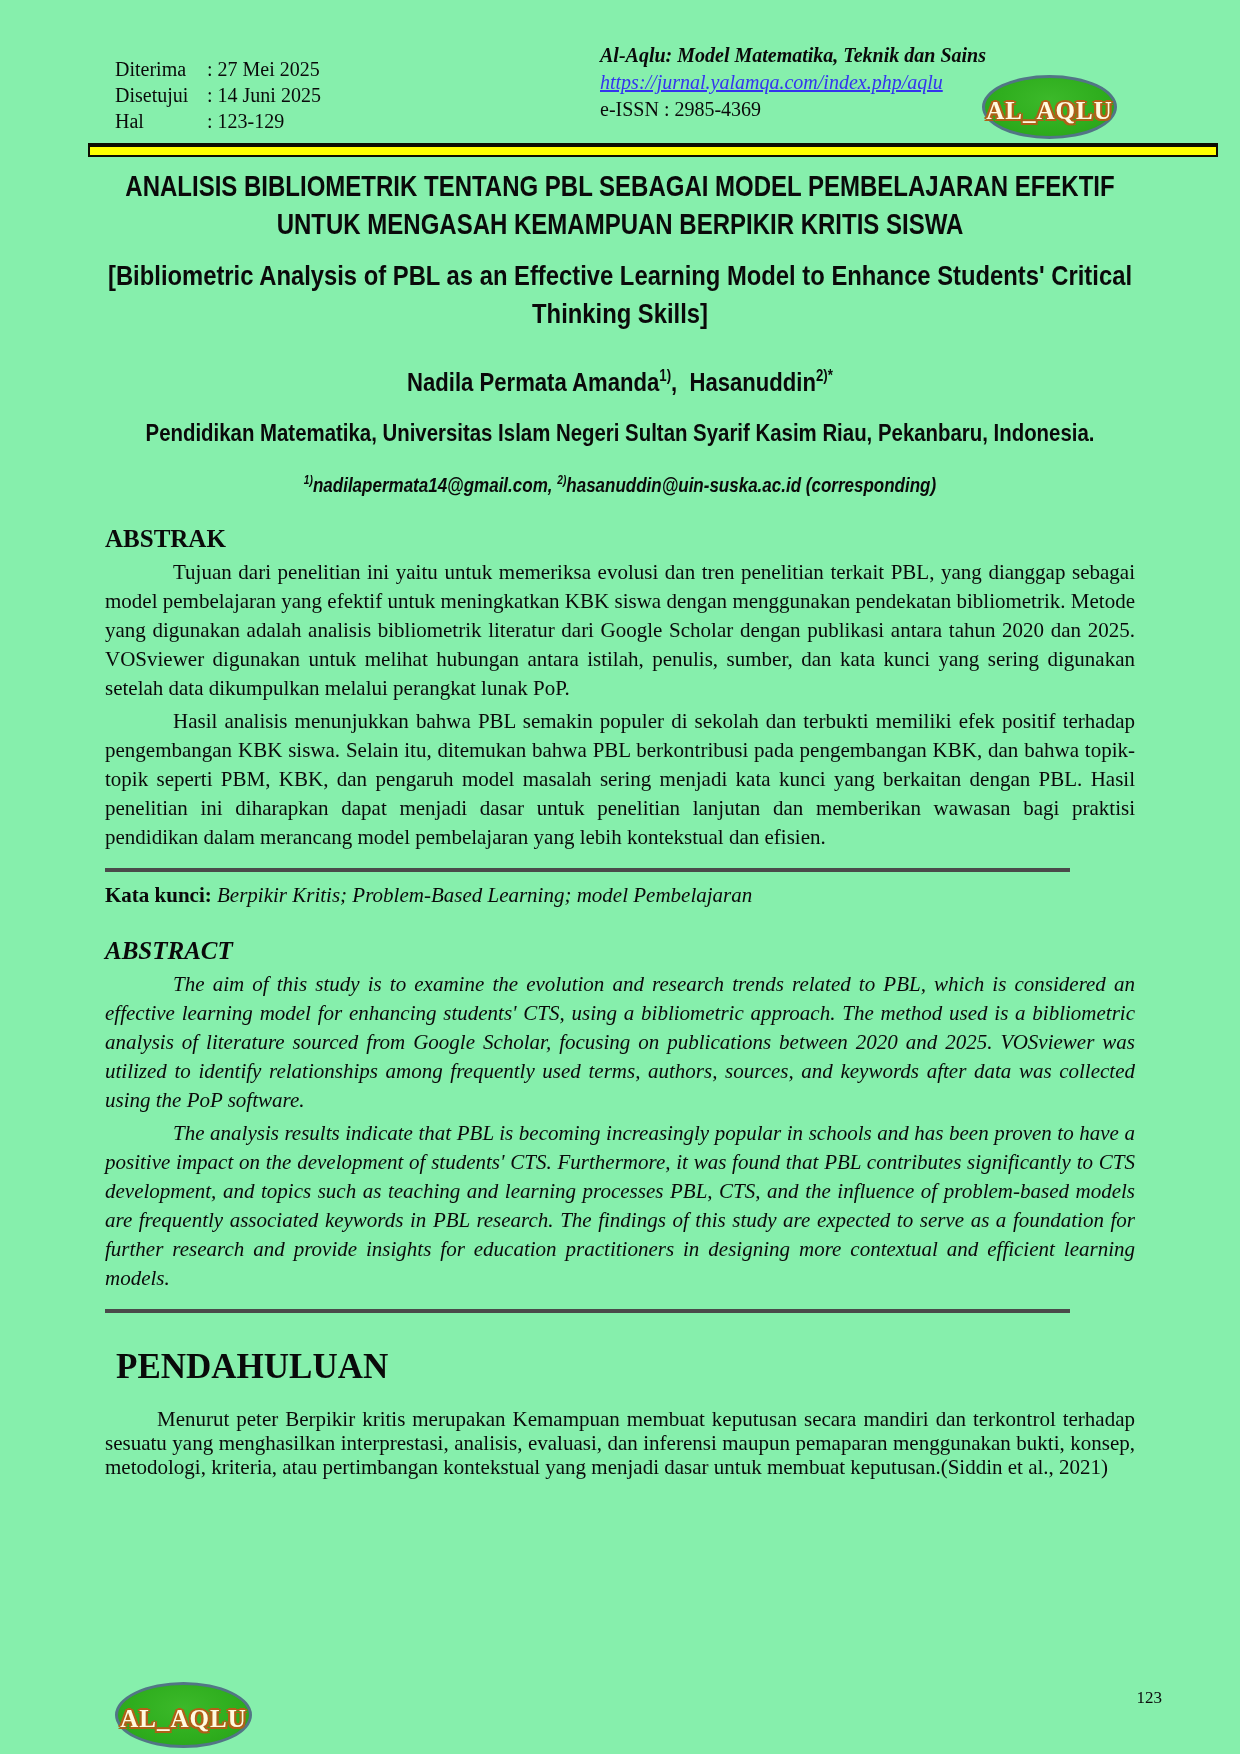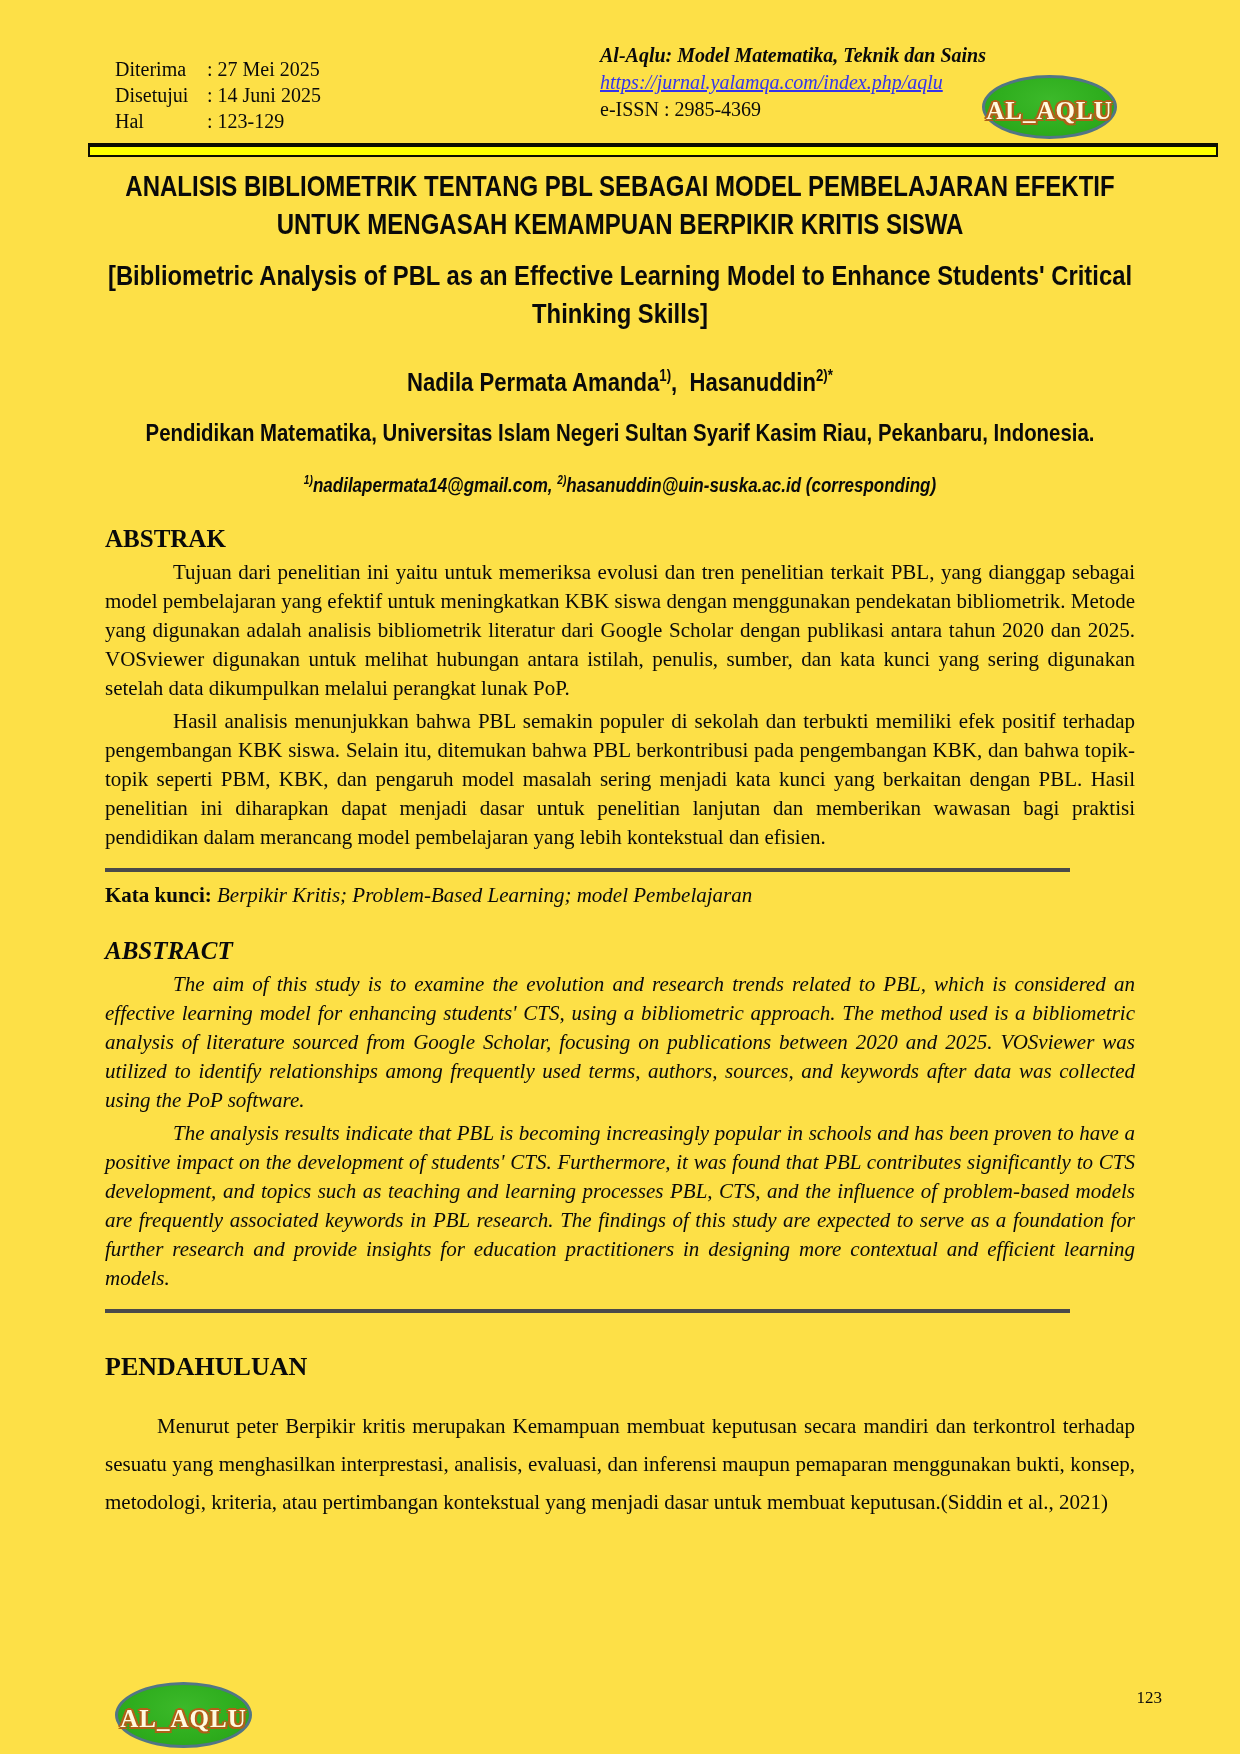--- a/index.html
+++ b/index.html
@@ -1,21 +1,21 @@
 <!DOCTYPE html>
 <html><head>
 <meta charset="utf-8">
 <style>
   * { margin: 0; padding: 0; box-sizing: border-box; }
   html, body { background: #ffffff; }
   .page {
     position: relative;
     width: 1240px;
     height: 1754px;
-    background: #fde047;
+    background: #86efac;
     font-family: "Liberation Serif", serif;
     color: #0a0a0a;
     overflow: hidden;
   }
   .content { padding: 0 105px; }
 
   
   .header { position: relative; height: 143px; width: 1030px; }
   .meta-block { position: absolute; left: 10px; top: 56px; font-size: 20px; line-height: 26px; }
   .meta-row { display: flex; }
@@ -47,22 +47,22 @@
   .section-heading { margin-top: 26px; font-weight: bold; font-size: 25px; line-height: 30px; }
   .section-heading.italic { font-style: italic; }
   .body-par { margin-top: 4px; font-size: 21px; line-height: 29px; text-align: justify; text-indent: 68px; }
   .body-par.italic { font-style: italic; }
   .sep-rule { margin-top: 16px; width: 965px; height: 4px; background: #4a4a4a; }
   .kw-line { margin-top: 9px; font-size: 21px; line-height: 29px; }
   .kw-label { font-weight: bold; }
   .kw-text { font-style: italic; }
 
   
-  .intro-heading { margin-top: 38px; font-weight: bold; font-size: 26px; line-height: 32px; }
-  .intro-par { margin-top: 24px; font-size: 21px; line-height: 38px; text-align: justify; text-indent: 52px; }
+  .intro-heading { margin-top: 38px; font-weight: bold; font-size: 35px; line-height: 32px; margin-left: 11px; }
+  .intro-par { margin-top: 24px; font-size: 21px; line-height: 24px; text-align: justify; text-indent: 52px; }
 
   
   .logo-footer { position: absolute; left: 115px; top: 1682px; width: 137px; height: 66px; }
   .page-number { position: absolute; right: 78px; top: 1688px; font-size: 17px; }
 </style>
 </head>
 <body>
 
 <div class="page">
   <div class="content">

